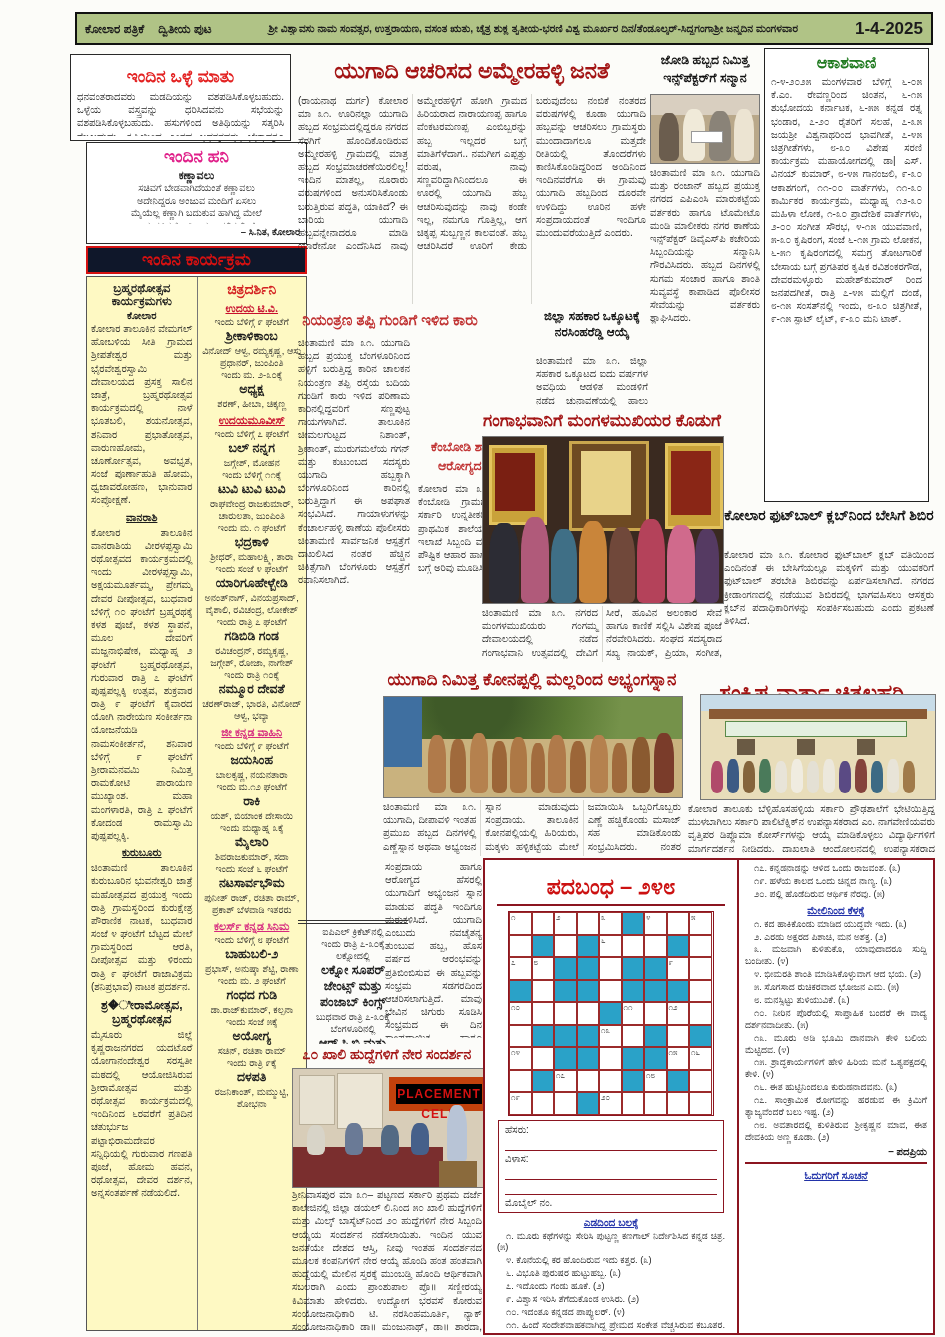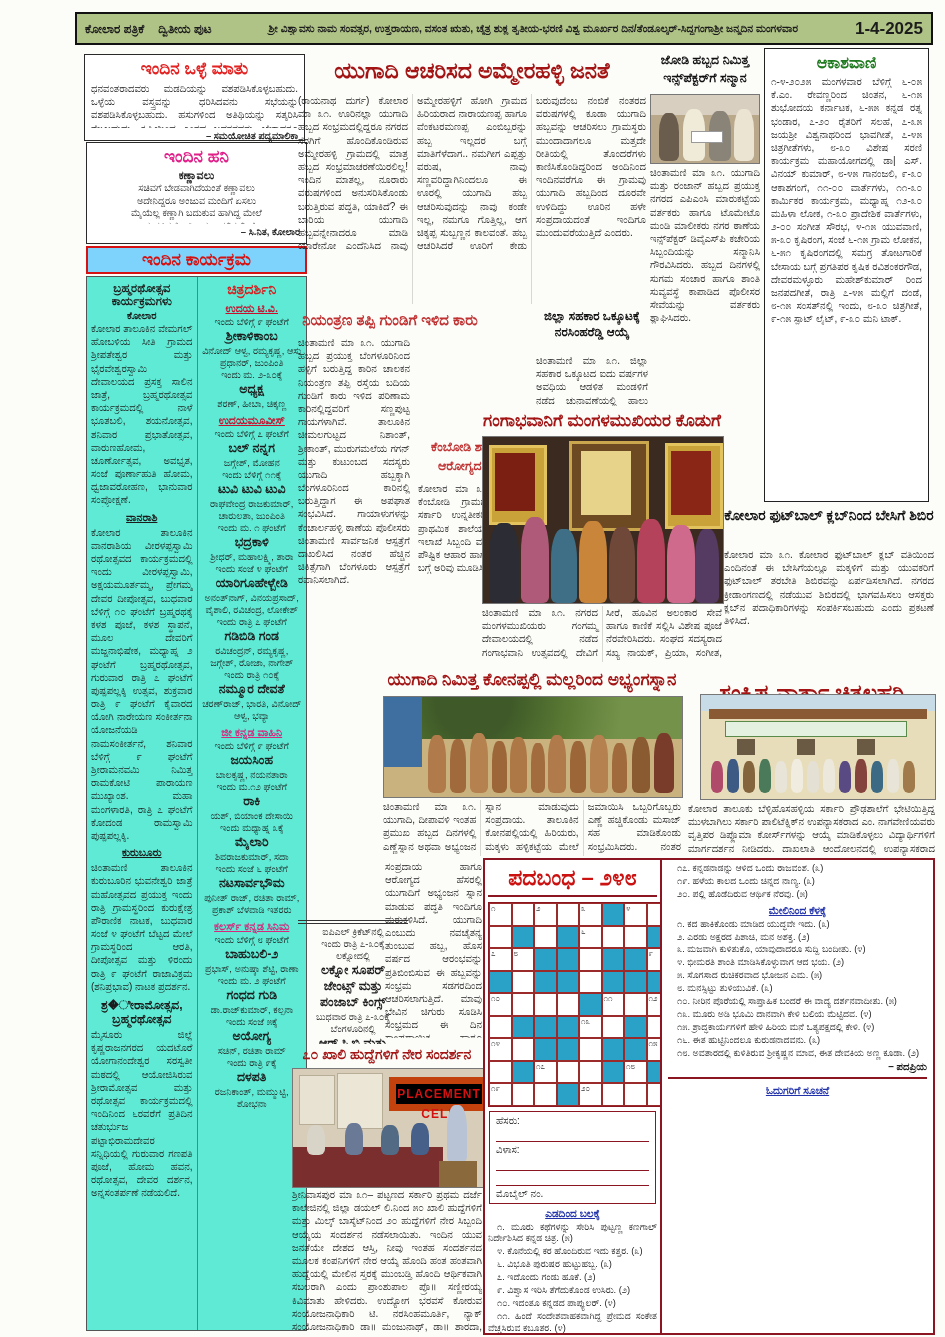--- a/index.html
+++ b/index.html
@@ -15,43 +15,43 @@
   
   .hdr{display:flex;align-items:center;background:#b0c386;border:2px solid #111;
        padding:0 8px;box-sizing:border-box;}
   .hdr .brand{font-weight:bold;font-size:12px;white-space:nowrap;}
   .hdr .alm{flex:1;text-align:center;font-size:10.5px;font-weight:bold;white-space:nowrap;overflow:hidden;padding:0 6px;}
   .hdr .date{font-weight:bold;font-size:17px;font-family:"Liberation Sans",sans-serif;}
   
   .gw-title{color:#e32222;font-weight:bold;font-size:17px;text-align:center;margin:2px 0 3px;}
   .hani-title{color:#e0218a;font-weight:bold;font-size:17px;text-align:center;margin:2px 0 2px;}
   .sign{text-align:right;font-weight:bold;font-size:9.5px;margin-top:2px;}
-  .banner{background:#7dd3fc;border:2px solid #d61111;display:flex;align-items:center;justify-content:center;}
+  .banner{background:#0f172a;border:2px solid #d61111;display:flex;align-items:center;justify-content:center;}
   .banner span{color:#d61111;font-weight:bold;font-size:17px;white-space:nowrap;}
-  .programs{border:1px solid #555;display:flex;background:#5eead4;box-sizing:border-box;}
+  .programs{border:1px solid #555;display:flex;background:#fef9c3;box-sizing:border-box;}
   .pcol{width:50%;padding:3px 4px;box-sizing:border-box;overflow:hidden;}
   .pcol+.pcol{border-left:1px solid #777;}
   .ev-h{font-weight:bold;font-size:11.5px;text-align:center;margin:2px 0;}
   .ev-sub{font-weight:bold;font-size:10.5px;text-align:center;text-decoration:underline;margin:4px 0 2px;}
   .cine-sec{color:#d42222;font-weight:bold;font-size:14px;text-align:center;margin:1px 0 3px;}
   .v-ch{color:#c8102e;font-weight:bold;font-size:11px;text-align:center;text-decoration:underline;margin:4px 0 1px;}
   .v-pk{color:#d6297e;font-weight:bold;font-size:11px;text-align:center;text-decoration:underline;margin:4px 0 1px;}
   .v-t{font-size:9.5px;text-align:center;}
   .v-m{font-weight:bold;font-size:12.5px;text-align:center;margin:1px 0;}
   .v-c{font-size:9.5px;text-align:center;color:#222;}
   
   .sub-red{color:#c03232;font-weight:bold;text-align:center;white-space:nowrap;overflow:hidden;}
   
   .akbox{border:1.5px solid #222;background:#fff;padding:4px 6px;box-sizing:border-box;overflow:hidden;}
   .ak-title{color:#1f7a1f;font-weight:bold;font-size:16px;text-align:center;margin:1px 0 3px;}
   
   .ipl{border-top:4px double #333;padding-top:2px;overflow:hidden;}
   
   .cw{border:2.5px solid #8b1520;background:#fff;display:flex;box-sizing:border-box;}
-  .cw-left{width:177px;border-right:2px solid #8b1520;padding:3px;box-sizing:border-box;overflow:hidden;}
+  .cw-left{width:254px;border-right:2px solid #8b1520;padding:12px;box-sizing:border-box;overflow:hidden;}
   .cw-title{color:#cc1111;font-weight:bold;font-size:22px;text-align:center;
             border-bottom:2px solid #8b1520;padding:2px 0 4px;white-space:nowrap;overflow:hidden;}
   .cw-grid{display:grid;grid-template-columns:repeat(9,22.5px);grid-auto-rows:22.5px;
            width:204px;margin:5px auto 4px;border:1.5px solid #8b1520;}
   .cw-cell{border:0.5px solid #9b2b2b;position:relative;background:#fff;box-sizing:border-box;}
   .cw-blk{background:#2aa2c8;}
   .cw-num{position:absolute;top:0;left:1px;font-size:8px;color:#333;}
   .cw-form{border:1.5px solid #8b1520;margin:2px 1px;padding:3px 6px;font-size:10px;overflow:hidden;}
   .fl{border-bottom:1.2px solid #8b1520;height:12px;margin:2px 0;}
   .cl-head{color:#2233aa;font-weight:bold;text-decoration:underline;text-align:center;font-size:10.5px;margin:3px 0 2px;}
@@ -71,21 +71,21 @@
 
 <div class="page">
 
   <div class="abs hdr" style="left:75px;top:12px;width:858px;height:33px;">
     <span class="brand">ಕೋಲಾರ ಪತ್ರಿಕೆ</span>
     <span class="brand" style="margin-left:14px;">ದ್ವಿತೀಯ ಪುಟ</span>
     <span class="alm">ಶ್ರೀ ವಿಶ್ವಾವಸು ನಾಮ ಸಂವತ್ಸರ, ಉತ್ತರಾಯಣ, ವಸಂತ ಋತು, ಚೈತ್ರ ಶುಕ್ಲ ತೃತೀಯ-ಭರಣಿ ವಿಶ್ವ ಮೂರ್ಖರ ದಿನ/ತೆಂಡೂಲ್ಕರ್-ಸಿದ್ಧಗಂಗಾಶ್ರೀ ಜನ್ಮದಿನ ಮಂಗಳವಾರ</span>
     <span class="date">1-4-2025</span>
   </div>
 
-  <div class="abs bx" style="left:84px;top:54px;width:221px;height:87px;padding:2px 6px;box-sizing:border-box;">
+  <div class="abs bx" style="left:70px;top:54px;width:221px;height:87px;padding:10px 6px;box-sizing:border-box;">
     <div class="gw-title">ಇಂದಿನ ಒಳ್ಳೆ ಮಾತು</div>
     <div class="bt" style="height:46px;">ಧನವಂತರಾದವರು ಮಡದಿಯನ್ನು ವಶಪಡಿಸಿಕೊಳ್ಳಬಹುದು. ಒಳ್ಳೆಯ ವಸ್ತ್ರವನ್ನು ಧರಿಸಿದವನು ಸಭೆಯನ್ನು ವಶಪಡಿಸಿಕೊಳ್ಳಬಹುದು. ಹಸುಗಳಿಂದ ಅತಿಥಿಯನ್ನು ಸತ್ಕರಿಸಿ ಗೆಲ್ಲಬಹುದು. ಕೃಷಿಯಿಂದ ಎಂತಹ ಬಡತನವನ್ನು ಬೇಕಾದರೂ ಜಯಿಸಬಹುದು.</div>
     <div class="sign">– ಸಮಯೋಚಿತ ಪದ್ಯಮಾಲಿಕಾ</div>
   </div>
 
   <div class="abs bx" style="left:86px;top:142px;width:221px;height:102px;padding:2px 6px;box-sizing:border-box;">
     <div class="hani-title">ಇಂದಿನ ಹನಿ</div>
     <div style="font-weight:bold;font-size:11px;text-align:center;">ಕಣ್ಣಾವಲು</div>
     <div style="font-size:9.6px;line-height:1.32;text-align:center;overflow:hidden;height:42px;">
 
@@ -456,20 +456,21 @@
       <div class="clue">೧. ಕದ ಹಾಕಿಕೊಂಡು ಮಾಡಿದ ಯುದ್ಧವೇ ಇದು. (೩)</div>
           <div class="clue">೨. ಎರಡು ಅಕ್ಷರದ ಪಿಶಾಚಿ, ಮನ ಅಶಕ್ತ. (೨)</div>
           <div class="clue">೩. ಮಜವಾಗಿ ಕುಳಿತುಕೊ, ಯಾವುದಾದರೂ ಸುದ್ದಿ ಬಂದೀತು. (೪)</div>
           <div class="clue">೪. ಭೀಮರತಿ ಶಾಂತಿ ಮಾಡಿಸಿಕೊಳ್ಳುವಾಗ ಆದ ಭಯ. (೨)</div>
           <div class="clue">೫. ಸೊಗಸಾದ ರುಚಿಕರವಾದ ಭೋಜನ ಎಮ. (೫)</div>
           <div class="clue">೮. ಮನಸ್ಸಿಟ್ಟು ತುಳಿಯುವಿಕೆ. (೩)</div>
           <div class="clue">೧೦. ನೀರಿನ ಪೊರೆಯಲ್ಲಿ ಸಾಪ್ತಾಹಿಕ ಬಂದರೆ ಈ ವಾದ್ಯ ದರ್ಶನವಾದೀತು. (೫)</div>
           <div class="clue">೧೩. ಮೂರು ಅಡಿ ಭೂಮಿ ದಾನವಾಗಿ ಕೇಳಿ ಬಲಿಯ ಮೆಟ್ಟಿದವ. (೪)</div>
           <div class="clue">೧೫. ಶ್ರಾದ್ಧಕಾರ್ಯಗಳಿಗೆ ಹೇಳಿ ಹಿರಿಯ ಮನೆ ಒತ್ಯಪಕ್ಷದಲ್ಲಿ ಕೇಳಿ. (೪)</div>
           <div class="clue">೧೬. ಈತ ಹುಟ್ಟಿನಿಂದಲೂ ಕುರುಡನಾದವನು. (೩)</div>
+          <div class="clue">೧೭. ಸಾಂಕ್ರಾಮಿಕ ರೋಗವನ್ನು ಹರಡುವ ಈ ಕ್ರಿಮಿಗೆ ತ್ಯಾಜ್ಯವೆಂದರೆ ಬಲು ಇಷ್ಟ. (೨)</div>
           <div class="clue">೧೮. ಅವತಾರದಲ್ಲಿ ಕುಳಿತಿರುವ ಶ್ರೀಕೃಷ್ಣನ ಮಾವ, ಈತ ದೇವಕಿಯ ಅಣ್ಣ ಕೂಡಾ. (೨)</div>
         </div>
       <div class="cw-sign">– ಪದಪ್ರಿಯ</div>
       <div class="notice">
         <div class="cl-head">ಓದುಗರಿಗೆ ಸೂಚನೆ</div>
       </div>
     </div>
   </div>
 
 </div>

